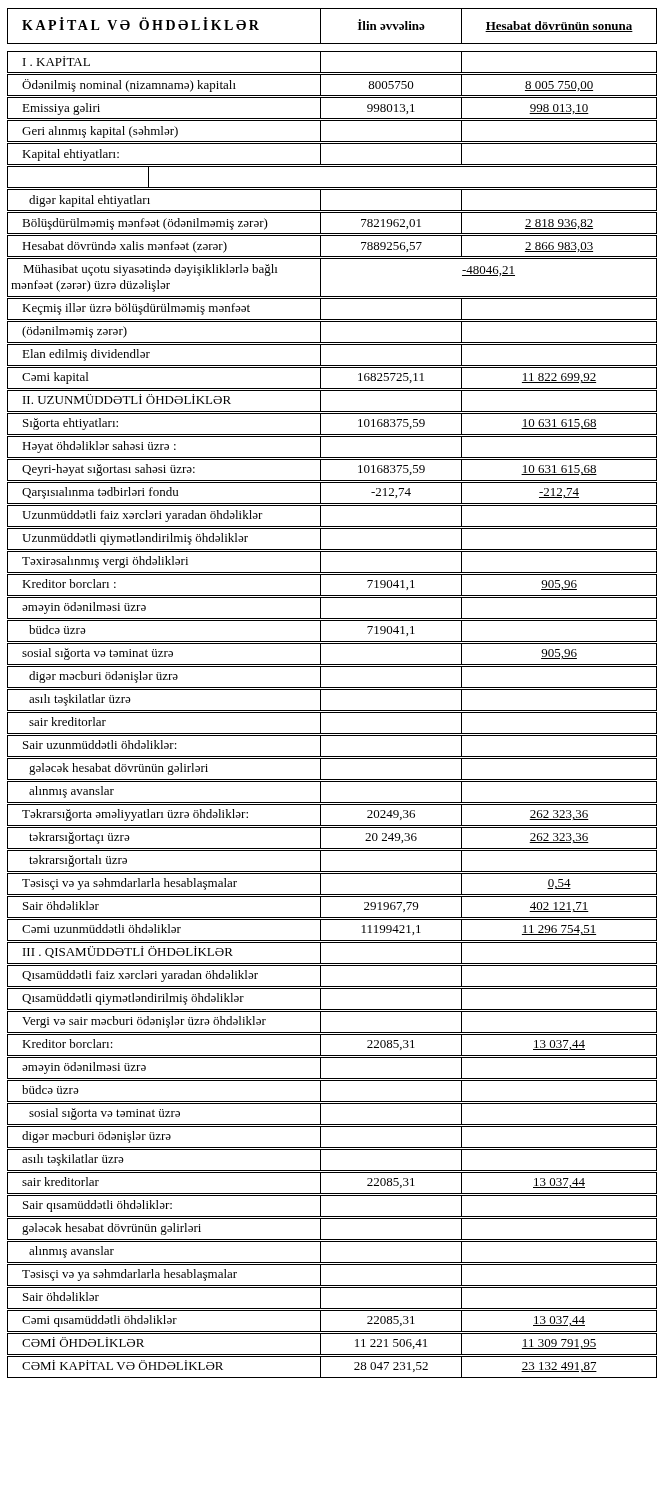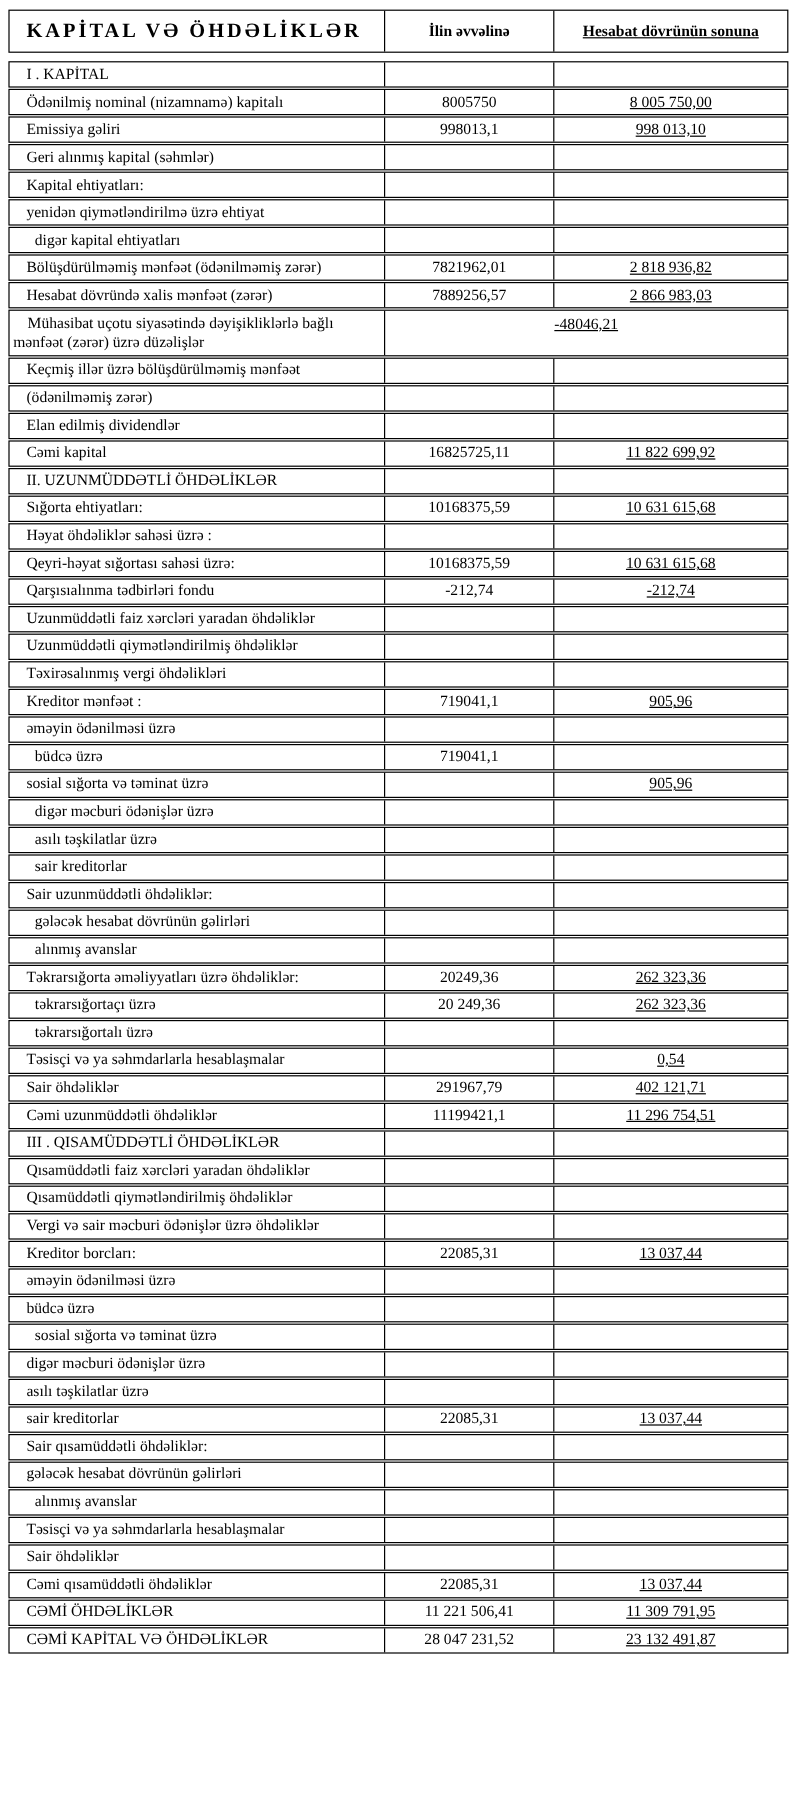--- a/index.html
+++ b/index.html
@@ -46,21 +46,21 @@
     text-align: center;
     text-decoration: underline;
   }
   .header {
     font-weight: bold;
     margin-bottom: 7px;
   }
   .header .cell { min-height: 34px; }
   .header .label {
     letter-spacing: 2.5px;
-    font-size: 17px;
+    font-size: 14px;
   }
   .header .v1, .header .v2 { font-size: 13px; }
   .ind1 { padding-left: 21px; }
   
   .hang .label {
     display: block;
     padding-left: 3px;
     text-indent: 12px;
     padding-top: 2px;
     padding-bottom: 2px;
@@ -101,21 +101,20 @@
     <div class="cell label">Geri alınmış kapital (səhmlər)</div>
     <div class="cell v1"></div>
     <div class="cell v2"></div>
   </div>
       <div class="row">
     <div class="cell label">Kapital ehtiyatları:</div>
     <div class="cell v1"></div>
     <div class="cell v2"></div>
   </div>
       <div class="row">
-    <div class="cell label">yenidən qiymətləndirilmə üzrə ehtiyat</div>
     <div class="cell v1"></div>
     <div class="cell v2"></div>
   </div>
       <div class="row">
     <div class="cell label ind1">digər kapital ehtiyatları</div>
     <div class="cell v1"></div>
     <div class="cell v2"></div>
   </div>
       <div class="row">
     <div class="cell label">Bölüşdürülməmiş mənfəət (ödənilməmiş zərər)</div>
@@ -185,21 +184,21 @@
     <div class="cell label">Uzunmüddətli qiymətləndirilmiş öhdəliklər</div>
     <div class="cell v1"></div>
     <div class="cell v2"></div>
   </div>
       <div class="row">
     <div class="cell label">Təxirəsalınmış vergi öhdəlikləri</div>
     <div class="cell v1"></div>
     <div class="cell v2"></div>
   </div>
       <div class="row">
-    <div class="cell label">Kreditor mənfəət :</div>
+    <div class="cell label">Kreditor borcları :</div>
     <div class="cell v1">719041,1</div>
     <div class="cell v2">905,96</div>
   </div>
       <div class="row">
     <div class="cell label">əməyin ödənilməsi üzrə</div>
     <div class="cell v1"></div>
     <div class="cell v2"></div>
   </div>
       <div class="row">
     <div class="cell label ind1">büdcə üzrə</div>

